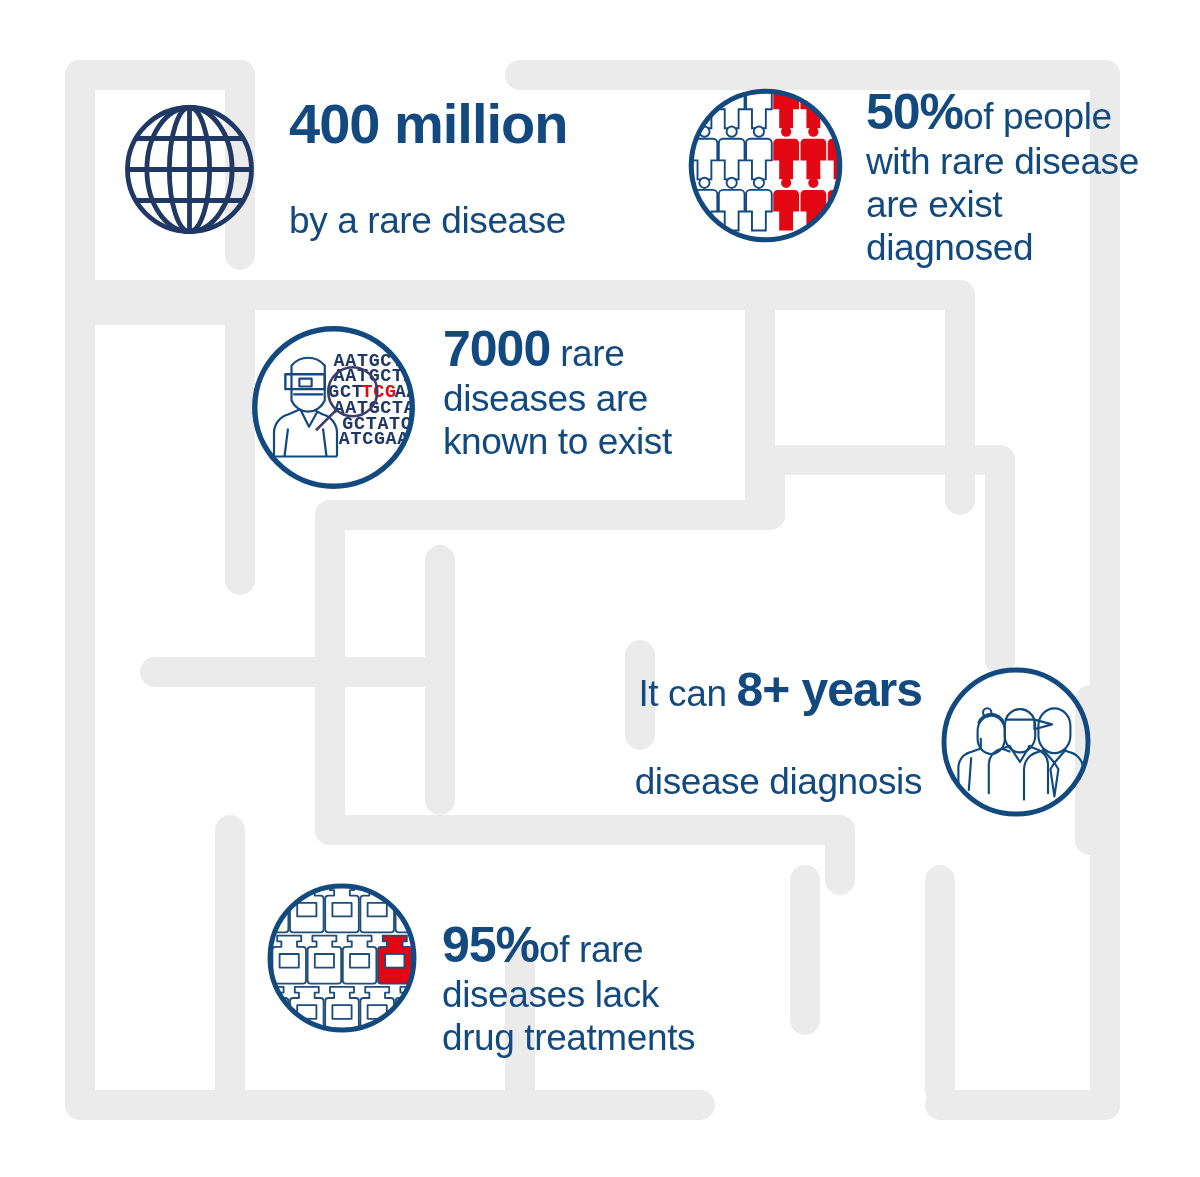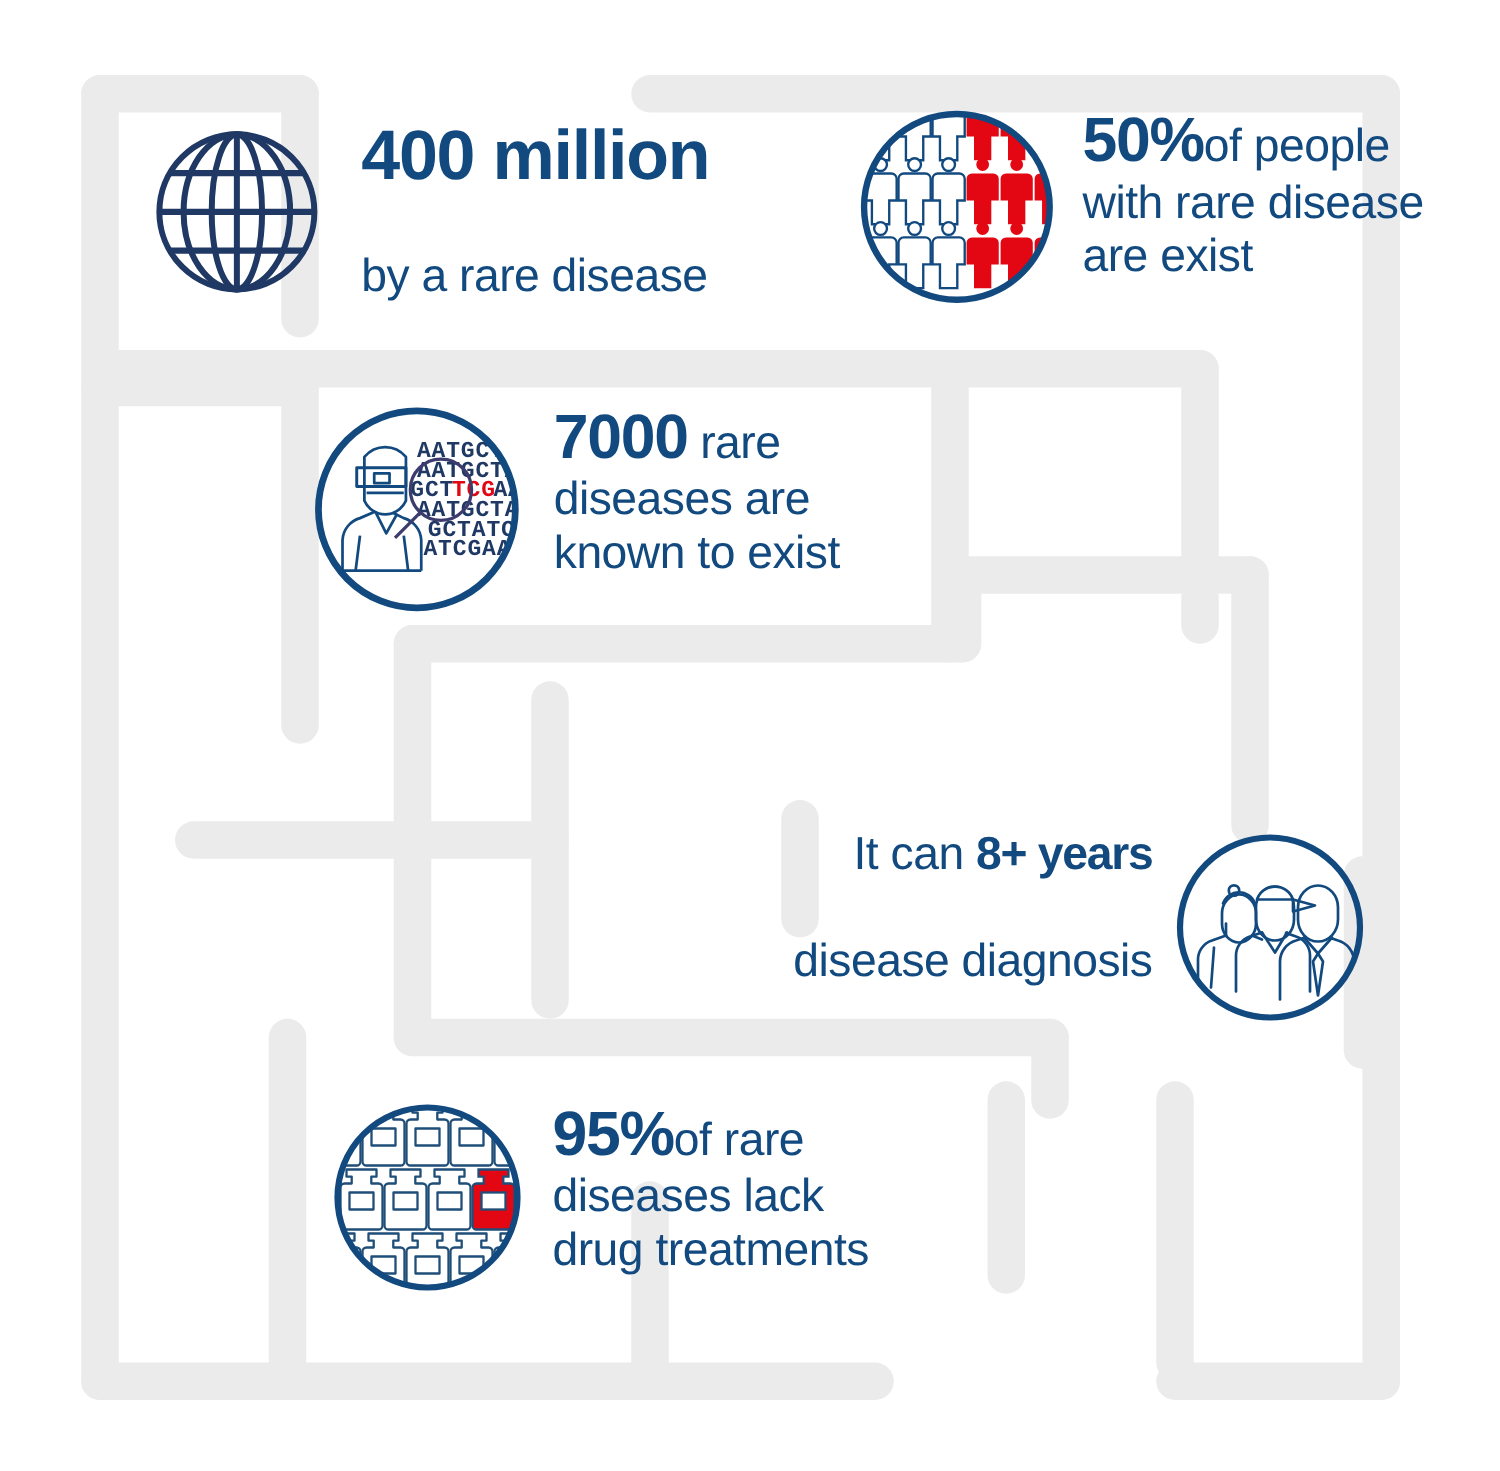--- a/index.html
+++ b/index.html
@@ -14,38 +14,38 @@
   .stat .icon{flex:0 0 auto;}
   .stat .txt{
     color:#124A80;
     font-size:37px;
     line-height:1.16;
     letter-spacing:-0.4px;
     font-weight:400;
   }
   .stat .txt b{font-weight:700;}
   .big{font-size:50px;font-weight:700;letter-spacing:-1px;}
-  .big-s{font-size:37px;font-weight:700;letter-spacing:-1px;}
+  .big-s{font-size:48px;font-weight:700;letter-spacing:-1px;}
 
   
   #stat-400      {left:112px;  top:92px;}
   #stat-400 .txt {margin-left:22px;width:400px;}
   #stat-400 .big {font-size:56px;}
 
   #stat-50       {left:683px;  top:83px;}
   #stat-50 .txt  {margin-left:18px;width:340px;}
 
   #stat-7000     {left:246px;  top:320px;}
   #stat-7000 .txt{margin-left:22px;width:280px;}
 
   #stat-8years   {left:560px;  top:662px;}
   #stat-8years .txt{width:362px;text-align:right;margin-right:14px;}
 
   #stat-95       {left:262px;  top:878px;}
-  #stat-95 .txt  {margin-left:20px;width:300px;}
+  #stat-95 .txt  {margin-left:20px;width:300px;margin-top:38px;}
 
   .dna-txt{
     font-family:"Liberation Mono", monospace;
     font-size:10.5px;
     font-weight:700;
     fill:#1F3864;
     letter-spacing:0.4px;
   }
   .dna-red{fill:#E30613;}
 </style>
@@ -167,20 +167,21 @@
             <use href="#person50" x="95.5" y="71"></use>
           </g>
         </g>
         <circle cx="50" cy="50" r="45" fill="none" stroke="#124A80" stroke-width="3.1"></circle>
       </svg>
     </span>
     <span class="txt">
       <b class="big">50%</b><span>of people</span><br>
       <span>with rare disease</span><br>
       <span>are exist</span><br>
+      <span>diagnosed</span>
     </span>
   </div>
 
   <div class="stat" id="stat-7000">
     <span class="icon">
       <svg width="175" height="175" viewBox="0 0 100 100">
         <defs>
           <clipPath id="clipCircle70">
               <circle cx="50" cy="50" r="45"></circle>
             </clipPath>

